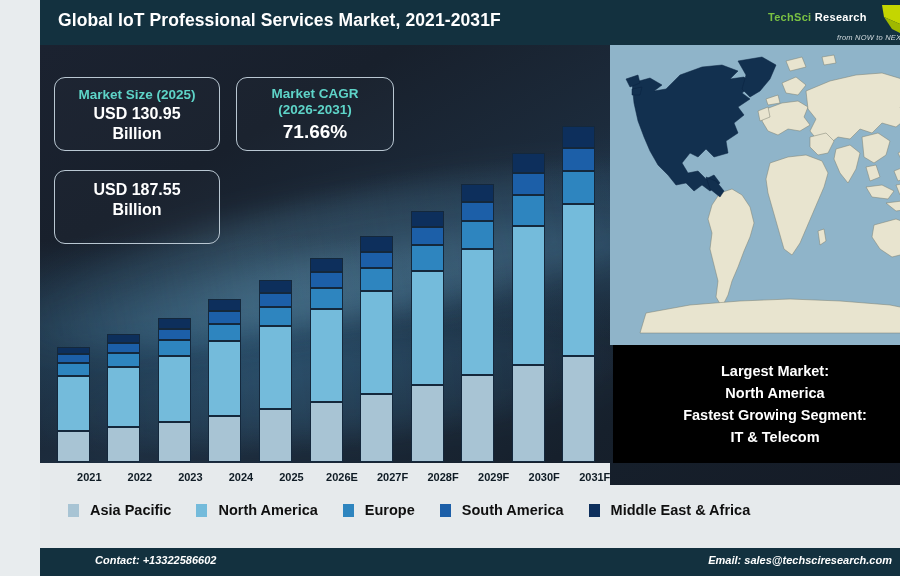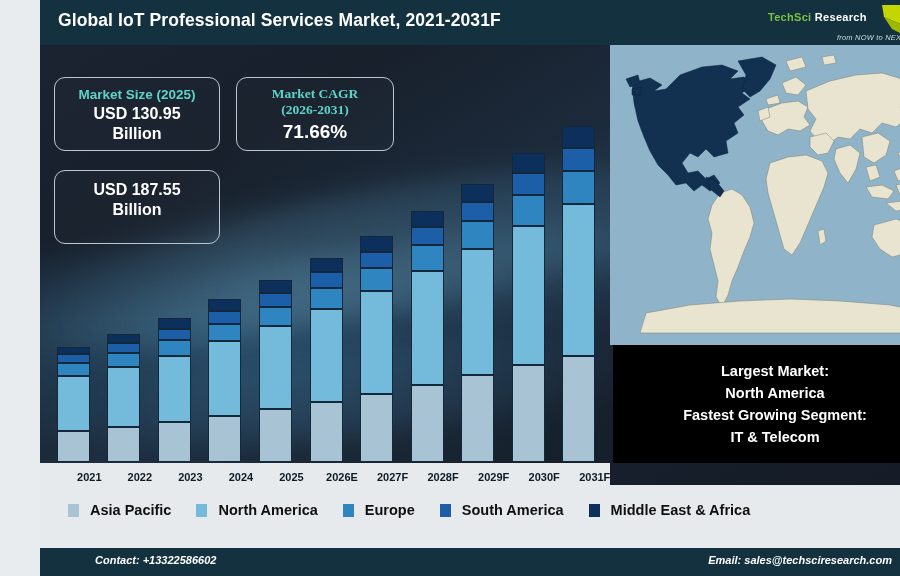--- a/index.html
+++ b/index.html
@@ -29,21 +29,21 @@
   .s3{left:0px;top:300px;width:620px;height:90px;background:linear-gradient(90deg,rgba(90,160,205,0) 0%,rgba(90,160,205,.14) 40%,rgba(90,160,205,0) 100%);transform:rotate(-6deg);}
 
   
   .kpi{position:absolute;border:1.4px solid #b9c7d2;border-radius:11px;text-align:center;
        background:rgba(255,255,255,0.015);box-sizing:border-box;padding-top:8px;}
   .kpi .k-label{font-size:13.5px;font-weight:bold;color:#5ed4c8;line-height:17px;}
   .kpi .k-val{font-size:16px;font-weight:bold;color:#ffffff;line-height:21px;}
   .kpi .k-val2{font-size:16px;font-weight:bold;color:#ffffff;line-height:20px;}
   #kpi-size-2025{left:14px;top:32px;width:166px;height:74px;}
   #kpi-cagr{left:196px;top:32px;width:158px;height:74px;}
-  #kpi-cagr .k-label{font-size:13.5px;line-height:16px;font-family:Liberation Serif, serif;}
+  #kpi-cagr .k-label{font-size:13.5px;line-height:16px;}
   #kpi-cagr .k-val{font-size:19px;padding-top:3px;}
   #kpi-size-2031{left:14px;top:125px;width:166px;height:74px;}
 
   
   .chart{position:absolute;left:0;top:0;width:570px;height:440px;}
   .bars{position:absolute;left:8px;bottom:23px;width:556px;height:350px;display:flex;align-items:flex-end;}
   .bar-col{flex:1 1 0;display:flex;flex-direction:column;justify-content:flex-end;align-items:center;height:100%;}
   .bar{width:33px;display:flex;flex-direction:column-reverse;}
   .seg{width:100%;border:0.7px solid #14283c;box-sizing:border-box;}
   .axis-labels{position:absolute;left:24px;bottom:2px;width:556px;display:flex;}

